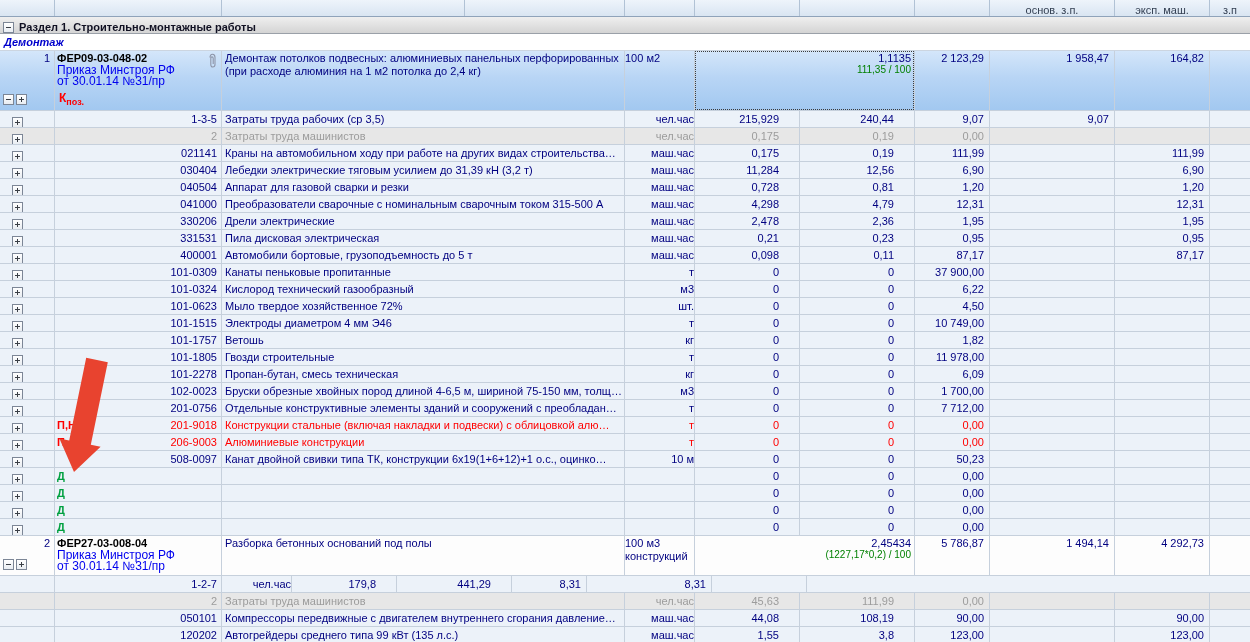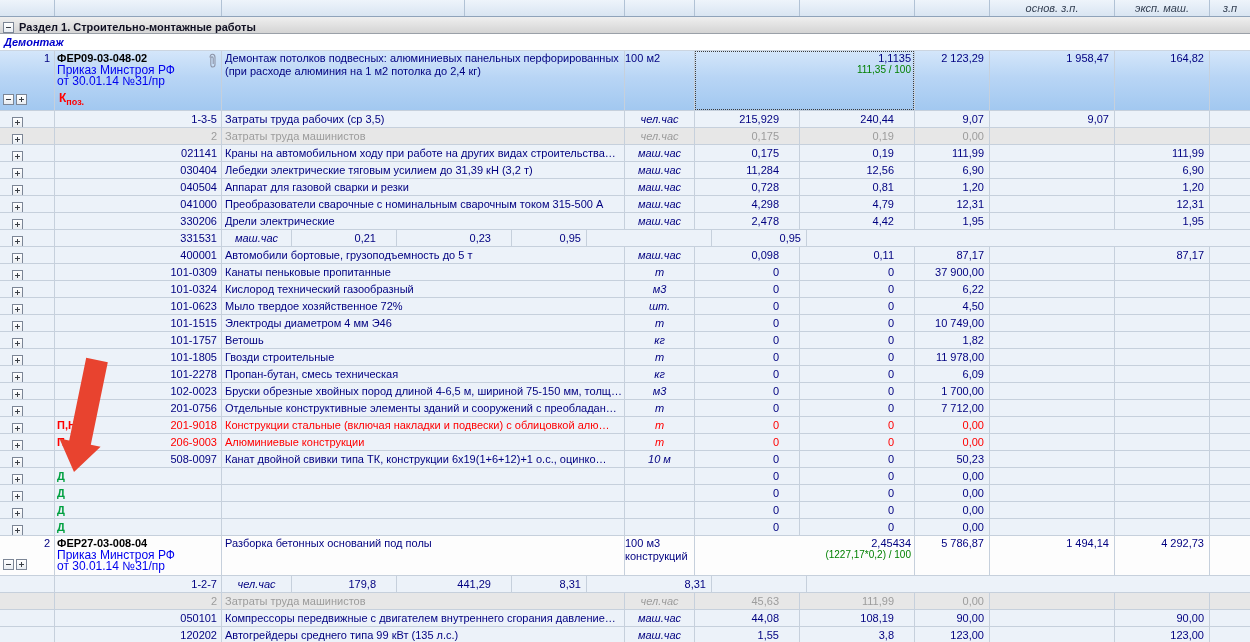--- a/index.html
+++ b/index.html
@@ -10,40 +10,40 @@
   
   .c0{width:55px}.c1{width:167px}.c2{width:403px}.c3{width:70px}
   .c4{width:105px}.c5{width:115px}.c45{width:220px}.c6{width:75px}
   .c7{width:125px}.c8{width:95px}.c9{width:40px;border-right:none!important}
   .h2a{width:243px}.h2b{width:160px}
 
   .cell{ border-right:1px solid #c6d0dc; overflow:hidden; white-space:nowrap; position:relative;}
 
   
   .hdr{ display:flex; height:17px; background:linear-gradient(#eef4fb,#d9e5f2); border-bottom:1px solid #8fa3ba;}
-  .hdr .cell{ border-right:1px solid #b1c2d5; color:#333f52; display:flex; align-items:center; justify-content:center;font-style:italic;}
+  .hdr .cell{ border-right:1px solid #b1c2d5; color:#333f52; display:flex; align-items:flex-end; justify-content:center;}
 
   
   .section{ display:flex; align-items:flex-end; height:17px; background:linear-gradient(#efefef,#d4d4d4); border-bottom:1px solid #9aa0a8; gap:5px; padding-left:3px; color:#101022; font-weight:bold;}
 
   
   .group{ display:flex; align-items:center; height:17px; background:#fff; border-bottom:1px solid #ccd5e0; padding-left:4px; color:#0000cc; font-weight:bold; font-style:italic;}
 
   
   .row{ display:flex; border-bottom:1px solid #c6d0dc; background:#ecf2f9;}
   .res{ height:17px; line-height:16px;}
   .res.gray{ background:#e7e7e7; color:#9c9c9c;}
   .res.red{ color:#ff0000;}
   .pos{ }
   .pos-blue{ background:linear-gradient(180deg,#d4e6fa 0%,#b8d5f5 45%,#a2c8f0 100%); height:60px;}
   .pos-white{ background:#fdfdfd; height:40px;}
 
   .ar{ text-align:right; padding-right:20px;}
   .ar5{ text-align:right; padding-right:5px;}
-  .ctr{ text-align:center;font-style:italic;}
+  .ctr{ text-align:right;}
 
   .code-flex{ display:flex; align-items:center;}
   .code-flex .mk{ padding-left:2px; font-weight:bold;}
   .code-flex .cd{ margin-left:auto; padding-right:4px;}
   .mk-green{ color:#00A040;}
   .mk-red{ color:#ff0000;}
 
   .desc{ padding-left:3px;}
   .pos .desc{ white-space:normal; line-height:13px; padding-top:1px; color:#000080;}
   .pos .unitc{ white-space:normal; line-height:13px; padding-top:1px; }
@@ -212,31 +212,32 @@
         <div class="cell c9"></div>
       </div>
       <div class="row res">
         <div class="cell c0 pmwrap"><span class="pm plus"></span></div>
         <div class="cell c1 code-flex">
           <span class="cd">330206</span>
         </div>
         <div class="cell c2 desc"><span>Дрели электрические</span></div>
         <div class="cell c3 ctr"><span>маш.час</span></div>
         <div class="cell c4 ar"><span>2,478</span></div>
-        <div class="cell c5 ar"><span>4,42</span></div>
+        <div class="cell c5 ar"><span>2,36</span></div>
         <div class="cell c6 ar5"><span>1,95</span></div>
         <div class="cell c7 ar5"><span></span></div>
         <div class="cell c8 ar5"><span>1,95</span></div>
         <div class="cell c9"></div>
       </div>
       <div class="row res">
         <div class="cell c0 pmwrap"><span class="pm plus"></span></div>
         <div class="cell c1 code-flex">
           <span class="cd">331531</span>
         </div>
+        <div class="cell c2 desc"><span>Пила дисковая электрическая</span></div>
         <div class="cell c3 ctr"><span>маш.час</span></div>
         <div class="cell c4 ar"><span>0,21</span></div>
         <div class="cell c5 ar"><span>0,23</span></div>
         <div class="cell c6 ar5"><span>0,95</span></div>
         <div class="cell c7 ar5"><span></span></div>
         <div class="cell c8 ar5"><span>0,95</span></div>
         <div class="cell c9"></div>
       </div>
       <div class="row res">
         <div class="cell c0 pmwrap"><span class="pm plus"></span></div>

